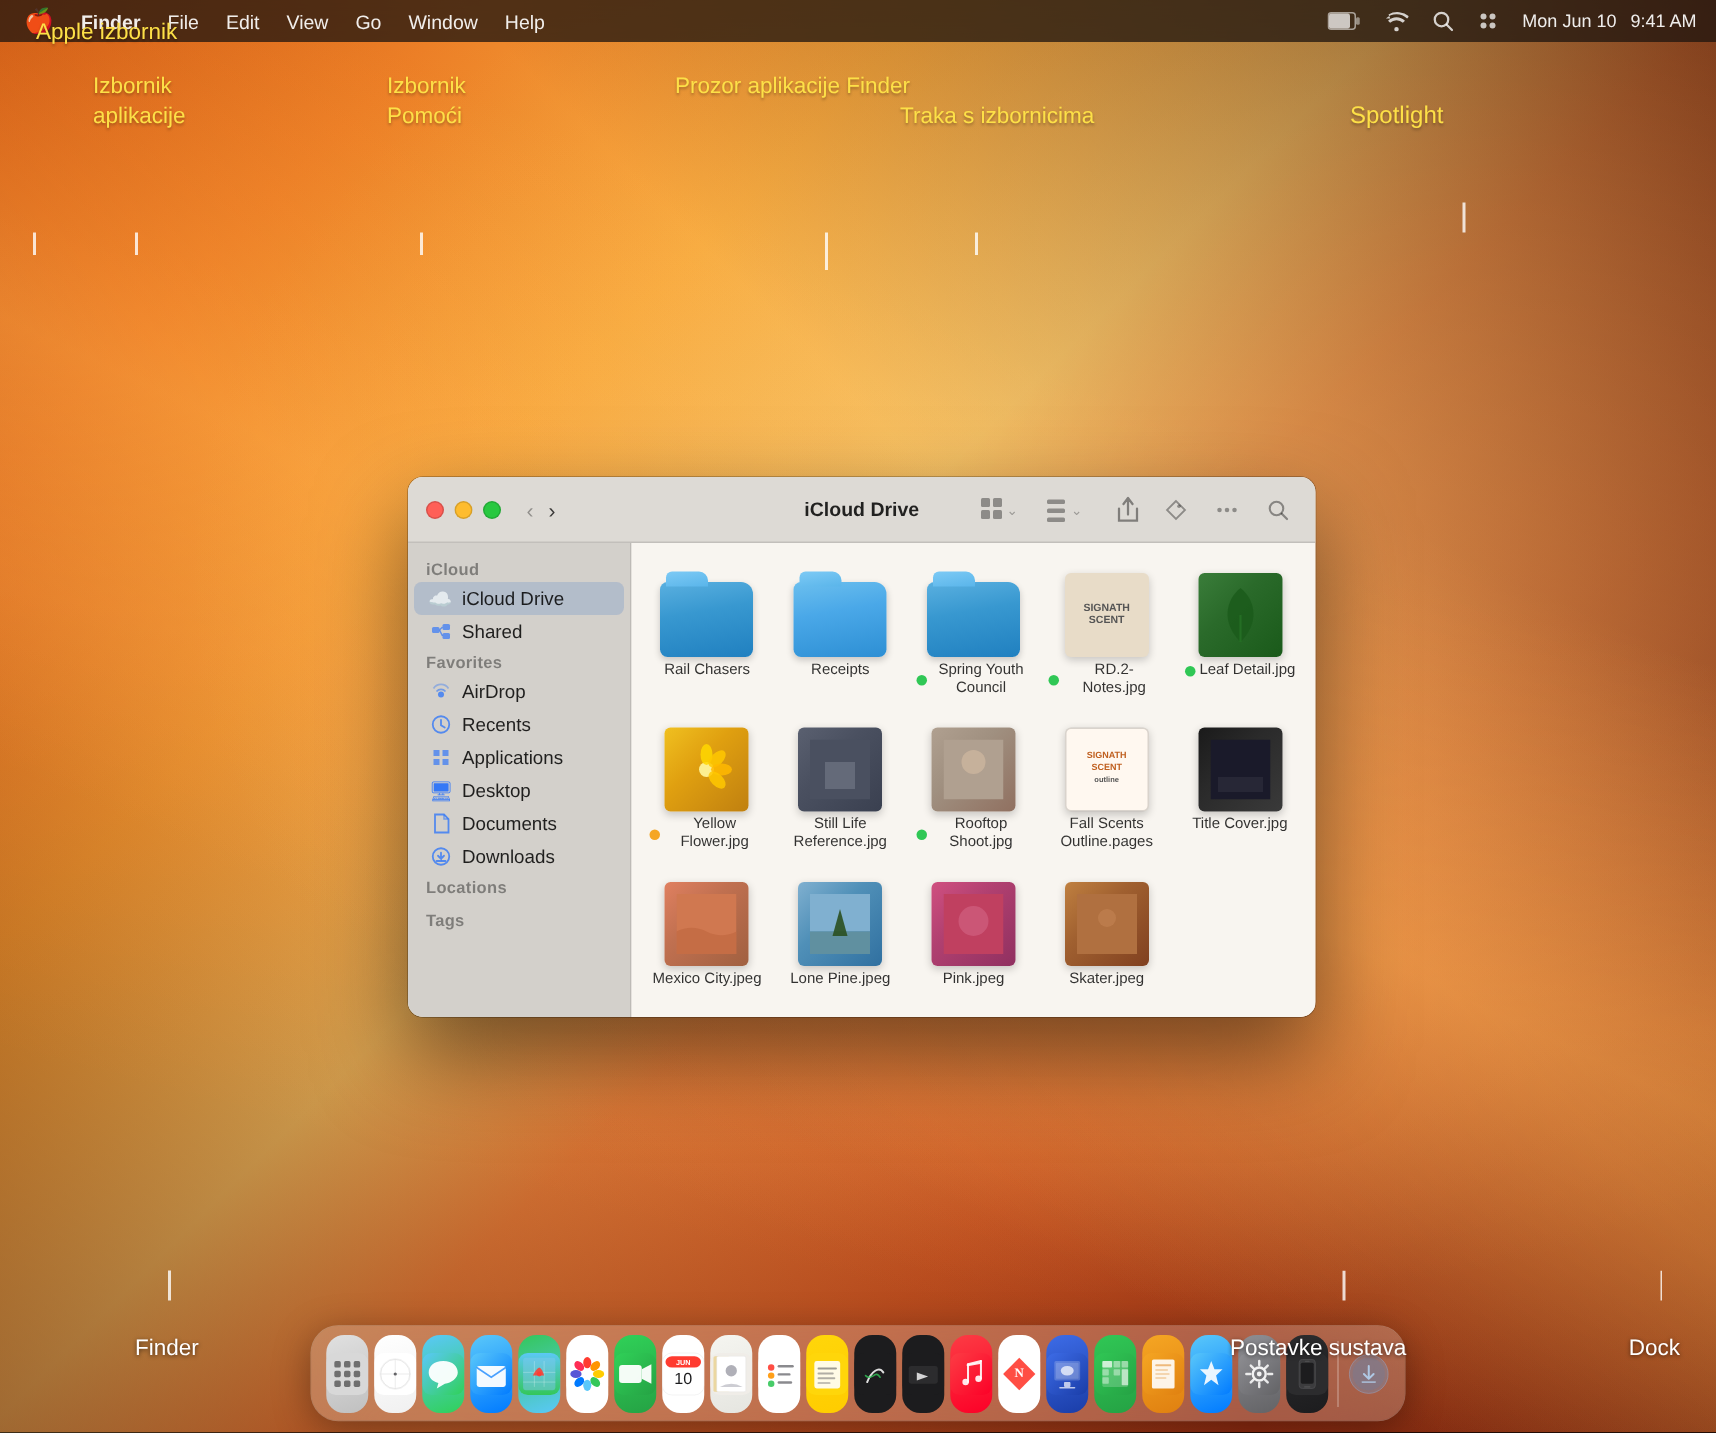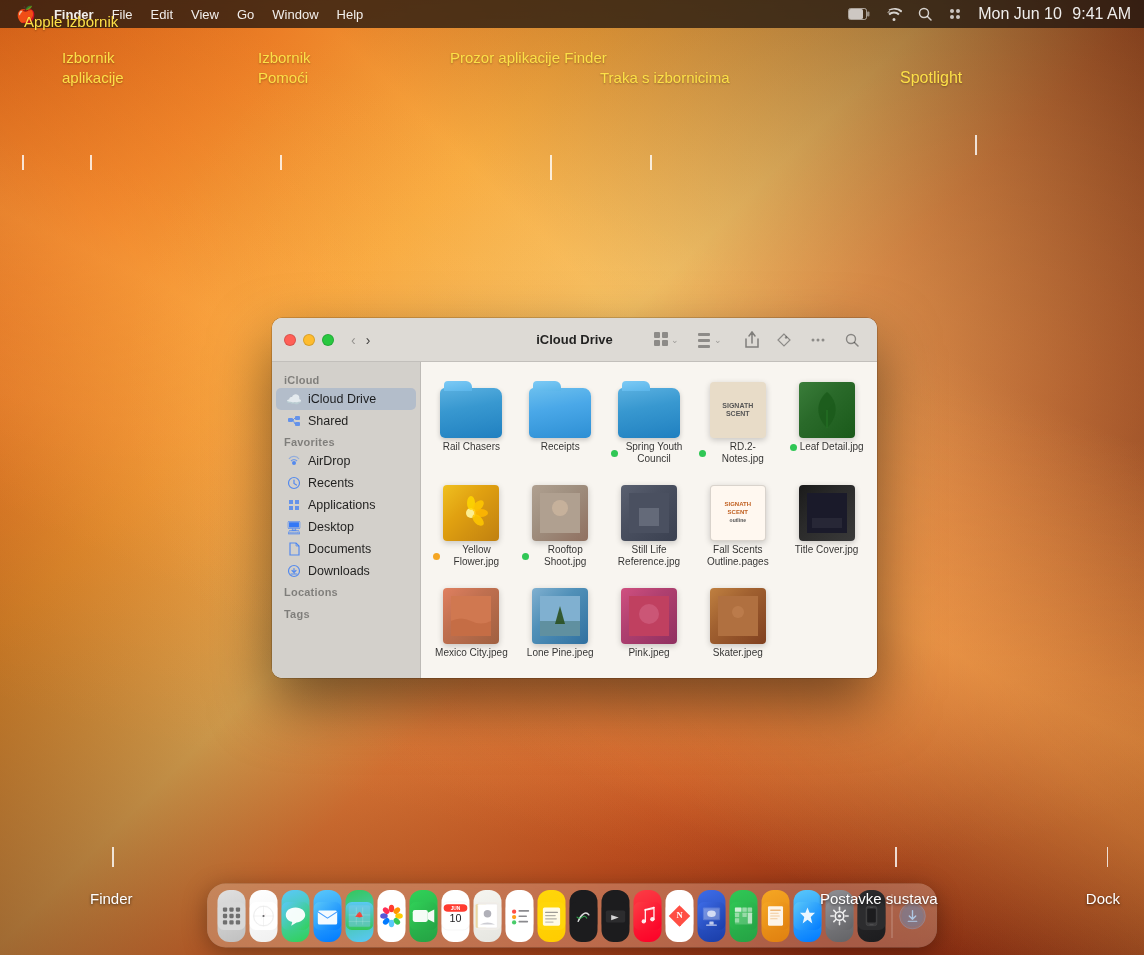--- a/index.html
+++ b/index.html
@@ -73,21 +73,21 @@
     .menubar-finder {
       font-weight: 600;
       font-size: 13px;
     }
     .menubar-right {
       margin-left: auto;
       display: flex;
       align-items: center;
       gap: 6px;
       color: rgba(255,255,255,0.92);
-      font-size: 16px;
+      font-size: 12px;
     }
     .menubar-right-item {
       display: flex;
       align-items: center;
       gap: 3px;
       padding: 2px 5px;
       cursor: pointer;
     }
 
     
@@ -651,43 +651,43 @@
             </div>
           </div>
           <div class="file-label-row">
             <span class="file-dot dot-yellow"></span>
             <div class="file-name">Yellow Flower.jpg</div>
           </div>
         </div>
 
         <div class="file-item">
           <div class="file-icon">
+            <div class="file-thumb thumb-still-life">
+              <svg width="40" height="40" viewBox="0 0 40 40">
+                  <rect width="40" height="40" fill="#4a5060"></rect>
+                  <rect x="10" y="15" width="20" height="18" fill="#6a7080" opacity="0.8"></rect>
+                </svg>
+            </div>
+          </div>
+          <div class="file-name">Still Life Reference.jpg</div>
+        </div>
+
+        <div class="file-item">
+          <div class="file-icon">
             <div class="file-thumb thumb-rooftop">
               <svg width="40" height="40" viewBox="0 0 40 40">
                   <rect width="40" height="40" fill="#b0a090"></rect>
                   <circle cx="20" cy="15" r="8" fill="#d0b8a0" opacity="0.7"></circle>
                 </svg>
             </div>
           </div>
           <div class="file-label-row">
             <span class="file-dot dot-green"></span>
             <div class="file-name">Rooftop Shoot.jpg</div>
           </div>
-        </div>
-
-        <div class="file-item">
-          <div class="file-icon">
-            <div class="file-thumb thumb-still-life">
-              <svg width="40" height="40" viewBox="0 0 40 40">
-                  <rect width="40" height="40" fill="#4a5060"></rect>
-                  <rect x="10" y="15" width="20" height="18" fill="#6a7080" opacity="0.8"></rect>
-                </svg>
-            </div>
-          </div>
-          <div class="file-name">Still Life Reference.jpg</div>
         </div>
 
         <div class="file-item">
           <div class="file-icon">
             <div class="file-thumb" style="background:#fff8f0; border:0.5px solid rgba(0,0,0,0.15);">
               <div style="font-size:6px; color:#c06020; font-weight:700; text-align:center; padding:2px; line-height:1.3;">SIGNATH<br>SCENT<br><span style="font-size:5px; color:#555;">outline</span></div>
             </div>
           </div>
           <div class="file-name">Fall Scents Outline.pages</div>
         </div>

